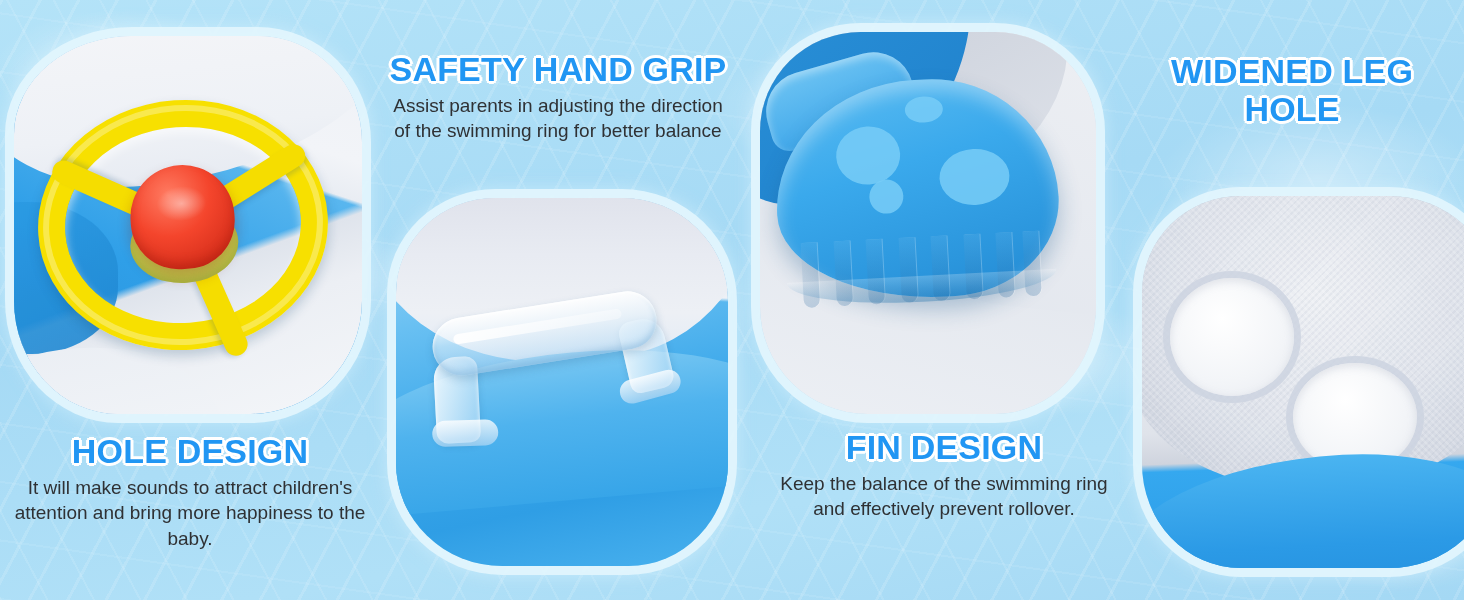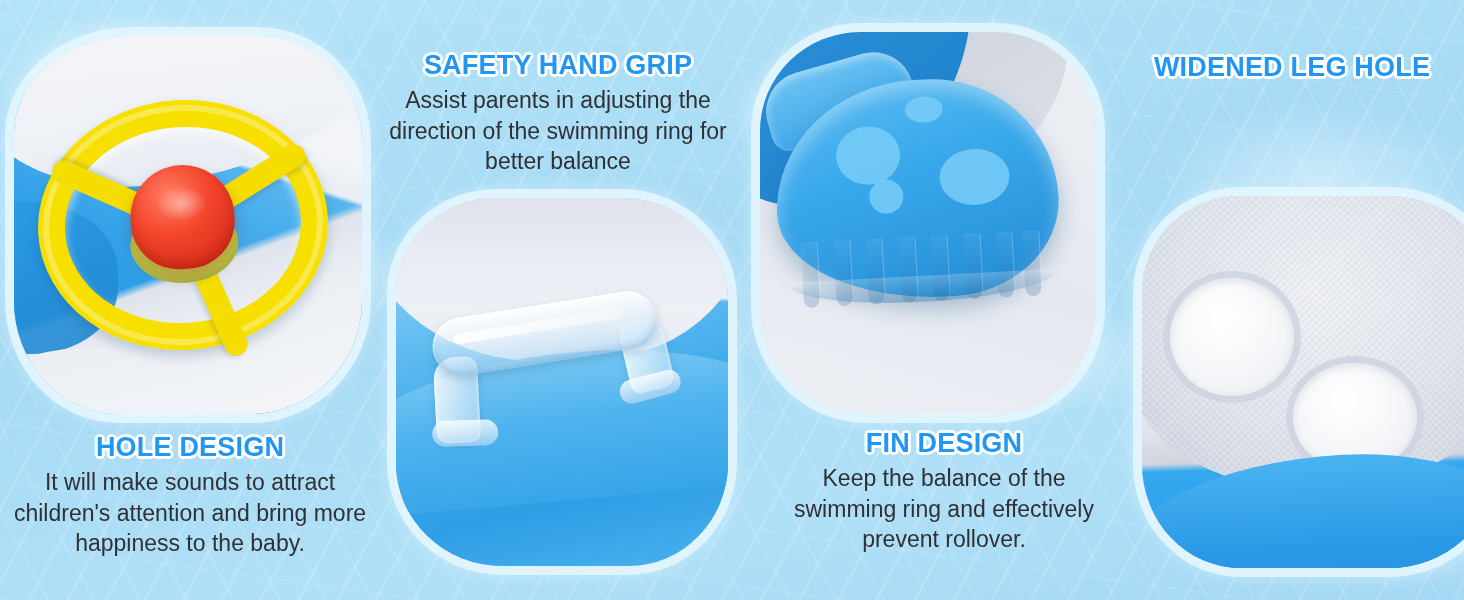--- a/index.html
+++ b/index.html
@@ -205,29 +205,29 @@
     position:absolute;border-radius:50%;
     background:radial-gradient(circle at 42% 34%,#ffffff 0%,#f3f5f8 60%,#e8ebf1 100%);
     box-shadow:0 0 0 7px rgba(205,212,224,.85), inset 0 3px 8px rgba(150,160,180,.25);
   }
   #photo4 .hole1{left:8%;top:22%;width:124px;height:118px;}
   #photo4 .hole2{left:43%;top:45%;width:124px;height:108px;}
 
   
   .caption{position:absolute;text-align:center;}
   .caption h3{
-    margin:0 0 5px 0;font-size:27px;font-weight:bold;letter-spacing:.2px;
+    margin:0 0 5px 0;font-size:34px;font-weight:bold;letter-spacing:.2px;
     color:#2196f3;line-height:1.12;
     text-shadow:
       2px 0 0 #fff, -2px 0 0 #fff, 0 2px 0 #fff, 0 -2px 0 #fff,
       2px 2px 0 #fff, -2px 2px 0 #fff, 2px -2px 0 #fff, -2px -2px 0 #fff,
       3px 0 0 #fff, -3px 0 0 #fff, 0 3px 0 #fff, 0 -3px 0 #fff;
   }
   .caption p{
-    margin:0;font-size:23px;line-height:1.33;color:#2f3134;
+    margin:0;font-size:19px;line-height:1.33;color:#2f3134;
   }
   #cap1{left:0px;top:432px;width:380px;}
   #cap2{left:388px;top:50px;width:340px;}
   #cap3{left:772px;top:428px;width:344px;}
   #cap4{left:1122px;top:52px;width:340px;}
 </style>
 </head>
 <body>
 
 <div id="stage">

